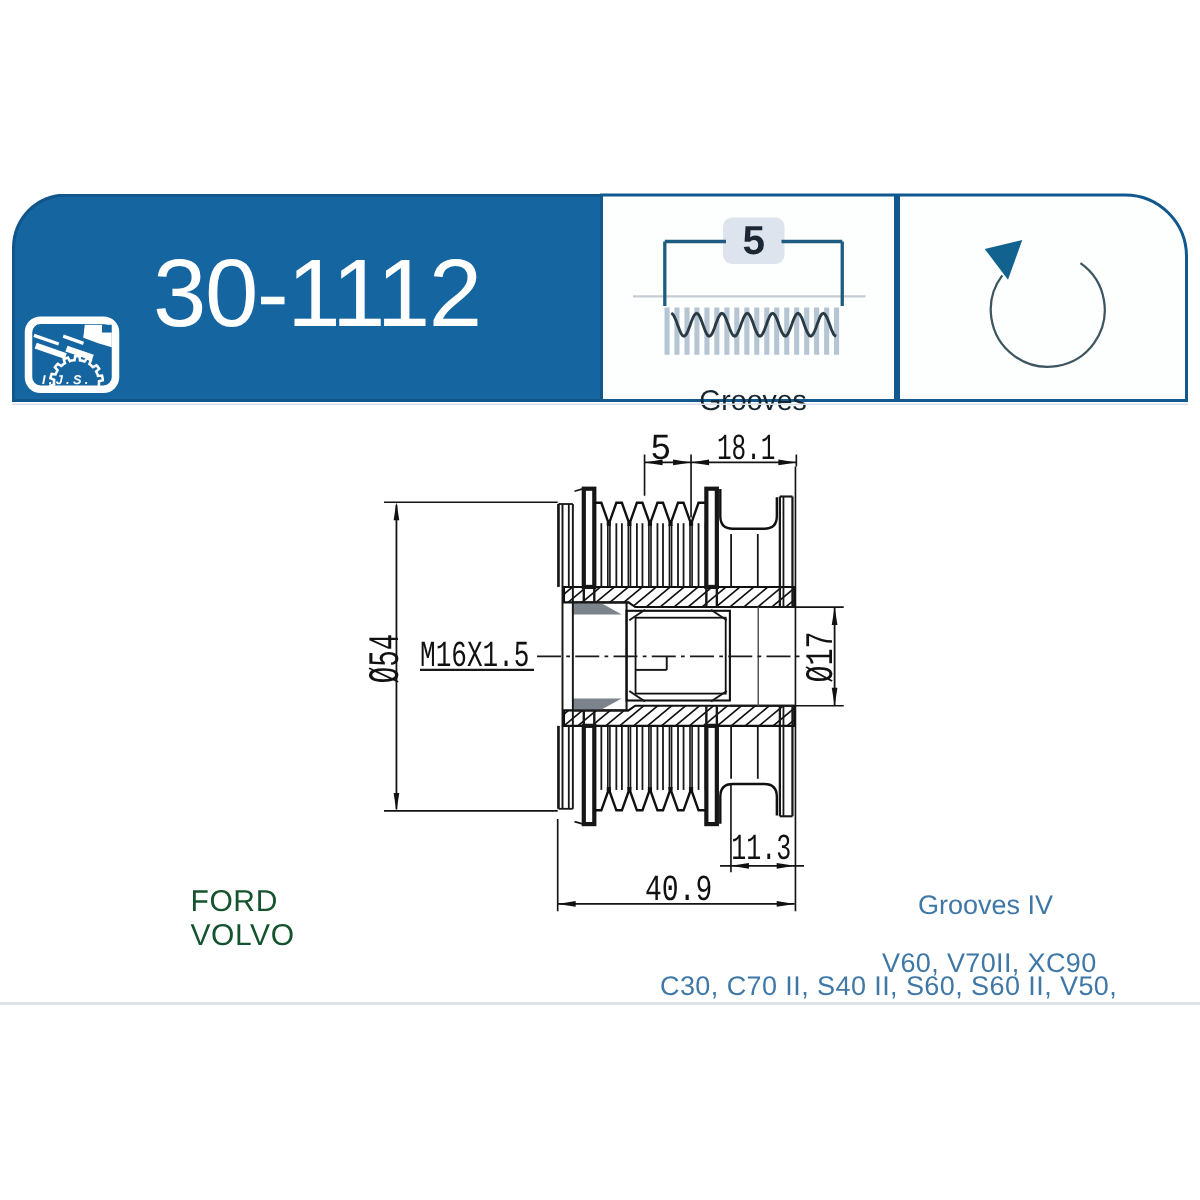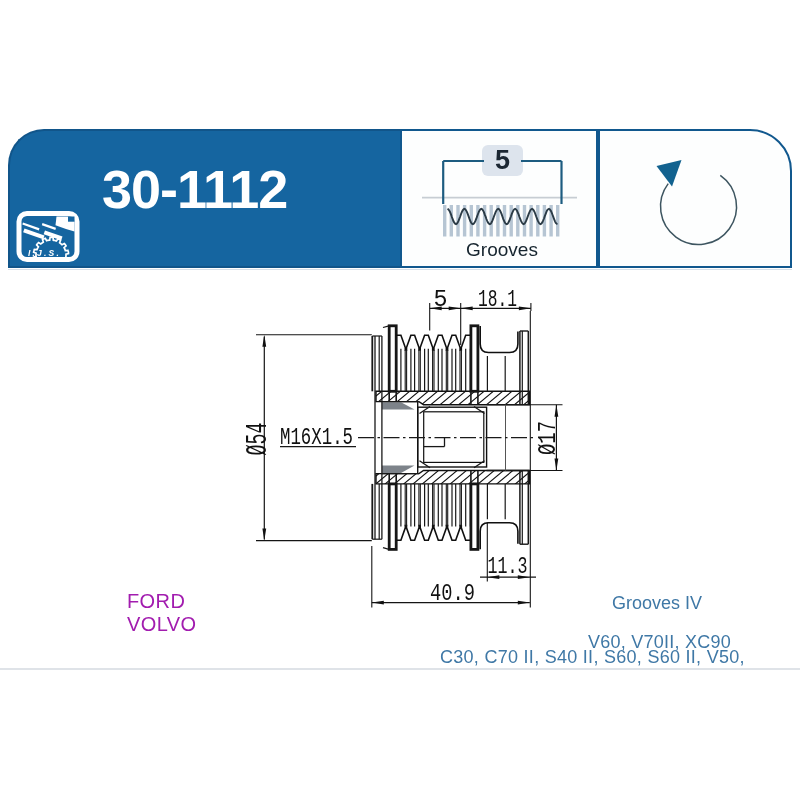--- a/index.html
+++ b/index.html
@@ -1,22 +1,22 @@
 <!DOCTYPE html>
 <html><head><meta charset="utf-8"><style>
 html,body{margin:0;padding:0;background:#fff;width:800px;height:800px;overflow:hidden}
 *{box-sizing:border-box}
 body{font-family:"Liberation Sans", sans-serif;position:relative}
 .bluebox{position:absolute;left:8px;top:128.5px;width:392px;height:139px;background:#1565a0;border:2.5px solid #11558a;border-right:none;border-radius:36px 0 0 0}
 .midbox{position:absolute;left:400px;top:128.5px;width:198px;height:139px;background:#fdfefe;border:2.5px solid #11588e}
 .rightbox{position:absolute;left:598px;top:128.5px;width:194px;height:139px;background:#fdfefe;border:2.5px solid #11588e;border-radius:0 42px 0 0}
-.code{position:absolute;left:102px;top:158px;width:260px;color:#fff;font-size:54px;font-weight:bold;letter-spacing:-1px;white-space:nowrap}
+.code{position:absolute;left:102px;top:158px;width:260px;color:#fff;font-size:64px;font-weight:normal;letter-spacing:-1px;white-space:nowrap}
 .badge{position:absolute;left:482px;top:145px;width:41px;height:31px;background:#dde4ed;border-radius:6px;color:#1c2733;font-size:27px;font-weight:bold;text-align:center;line-height:30px}
-.grooves{position:absolute;left:403px;top:239px;width:198px;text-align:center;color:#15242e;font-size:19px}
-.ford{position:absolute;left:127px;top:590px;color:#a21caf;font-size:20px;line-height:22.5px;letter-spacing:0.4px}
+.grooves{position:absolute;left:403px;top:257px;width:198px;text-align:center;color:#15242e;font-size:19px}
+.ford{position:absolute;left:127px;top:590px;color:#14532d;font-size:20px;line-height:22.5px;letter-spacing:0.4px}
 .m1{position:absolute;left:612px;top:592.5px;color:#3f78a6;font-size:18px;white-space:nowrap}
 .m2{position:absolute;left:440px;top:647px;letter-spacing:0.28px;color:#3f78a6;font-size:18px;white-space:nowrap}
 .m3{position:absolute;left:588px;top:631.5px;letter-spacing:0.25px;color:#3f78a6;font-size:18px;white-space:nowrap}
 .botline{position:absolute;left:0;top:668px;width:800px;height:1.5px;background:#dfe3e8}
 </style></head>
 <body>
 <div class="bluebox"></div>
 <div class="midbox"></div>
 <div class="rightbox"></div>
 <div class="code">30-1112</div>

